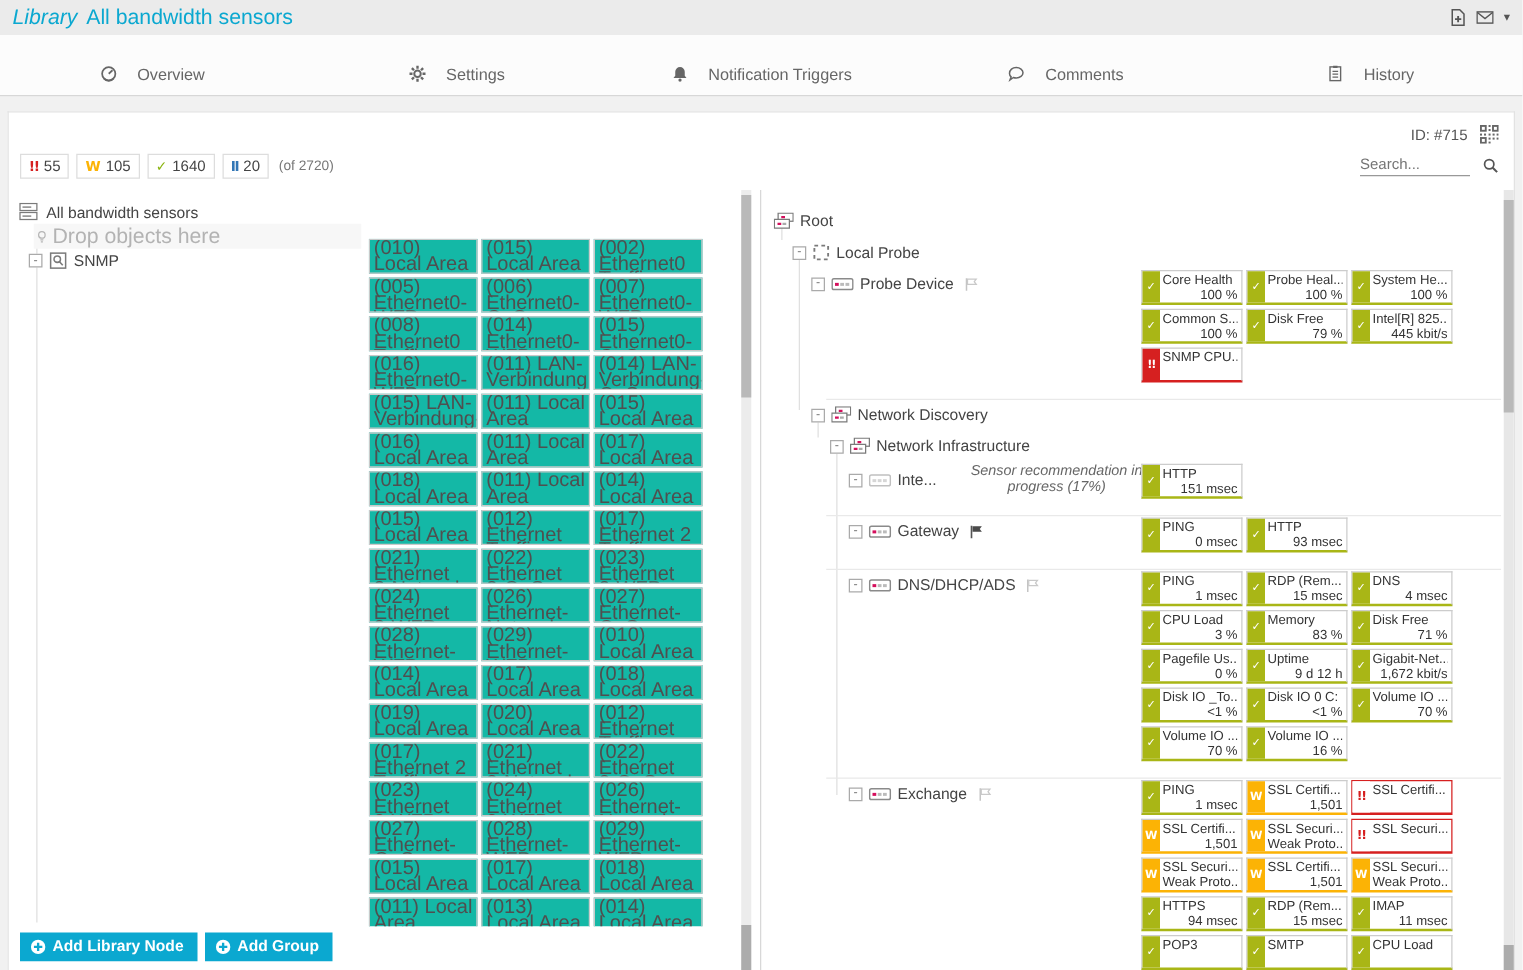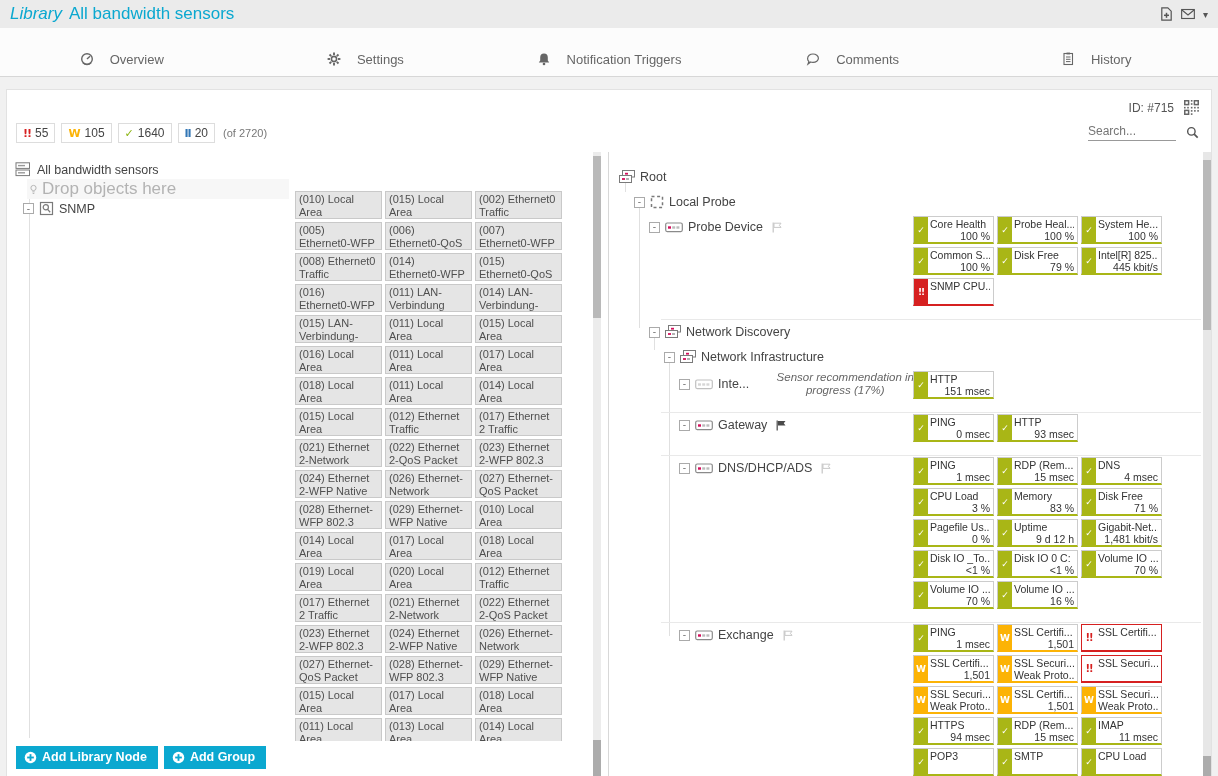--- a/index.html
+++ b/index.html
@@ -56,22 +56,22 @@
   .dt-icon svg { display:block; }
   .bulb svg { width:9px; height:11px; display:block; }
 
   .xbox { width:11px; height:11px; border:1px solid #aaa; background:#fff; color:#777; flex:none;
           display:flex; align-items:center; justify-content:center; cursor:pointer; }
   .xm { font-size:10px; line-height:9px; margin-top:-1px; }
 
   
   .tile-grid { position:absolute; top:101px; left:288px; width:276px; bottom:35px; overflow:hidden;
                display:flex; flex-wrap:wrap; align-content:flex-start; gap:3px; }
-  .lib-tile { width:87px; height:28px; border:1px solid #c9c9c9; padding:1px 3px; font-size:11px;
-              line-height:12.5px; color:#4f4f4f; overflow:hidden; background:#e5e5e5; cursor:pointer; }
+  .lib-tile { width:87px; height:28px; border:1px solid #c9c9c9; padding:1px 3px; font-size:16px;
+              line-height:12.5px; color:#4f4f4f; overflow:hidden; background:#14b8a6; cursor:pointer; }
 
   
   .left-scrollbar { position:absolute; top:62px; bottom:0; left:586px; width:8px; background:#ececec; }
   .right-scrollbar { position:absolute; top:62px; bottom:0; right:0; width:8px; background:#e7e7e7; }
   .sb-thumb { position:absolute; left:0; right:0; background:#b9b9b9; cursor:pointer; }
   .sb-cap { position:absolute; left:0; right:0; bottom:0; background:#acacac; }
   .v-divider { position:absolute; top:62px; bottom:0; left:601px; width:1px; background:#d8d8d8; }
 
   
   .footer-btns { position:absolute; left:9px; bottom:7px; display:flex; gap:6px; }
@@ -639,21 +639,21 @@
             <span class="s-strip">✓</span>
             <div class="s-body">
               <div class="s-name">Uptime</div>
               <div class="s-val">9 d 12 h</div>
             </div>
           </div>
           <div class="s-tile up">
             <span class="s-strip">✓</span>
             <div class="s-body">
               <div class="s-name">Gigabit-Net...</div>
-              <div class="s-val">1,481 kbit/s</div>
+              <div class="s-val">1,672 kbit/s</div>
             </div>
           </div>
           <div class="s-tile up">
             <span class="s-strip">✓</span>
             <div class="s-body">
               <div class="s-name">Disk IO _To...</div>
               <div class="s-val">&lt;1 %</div>
             </div>
           </div>
           <div class="s-tile up">

